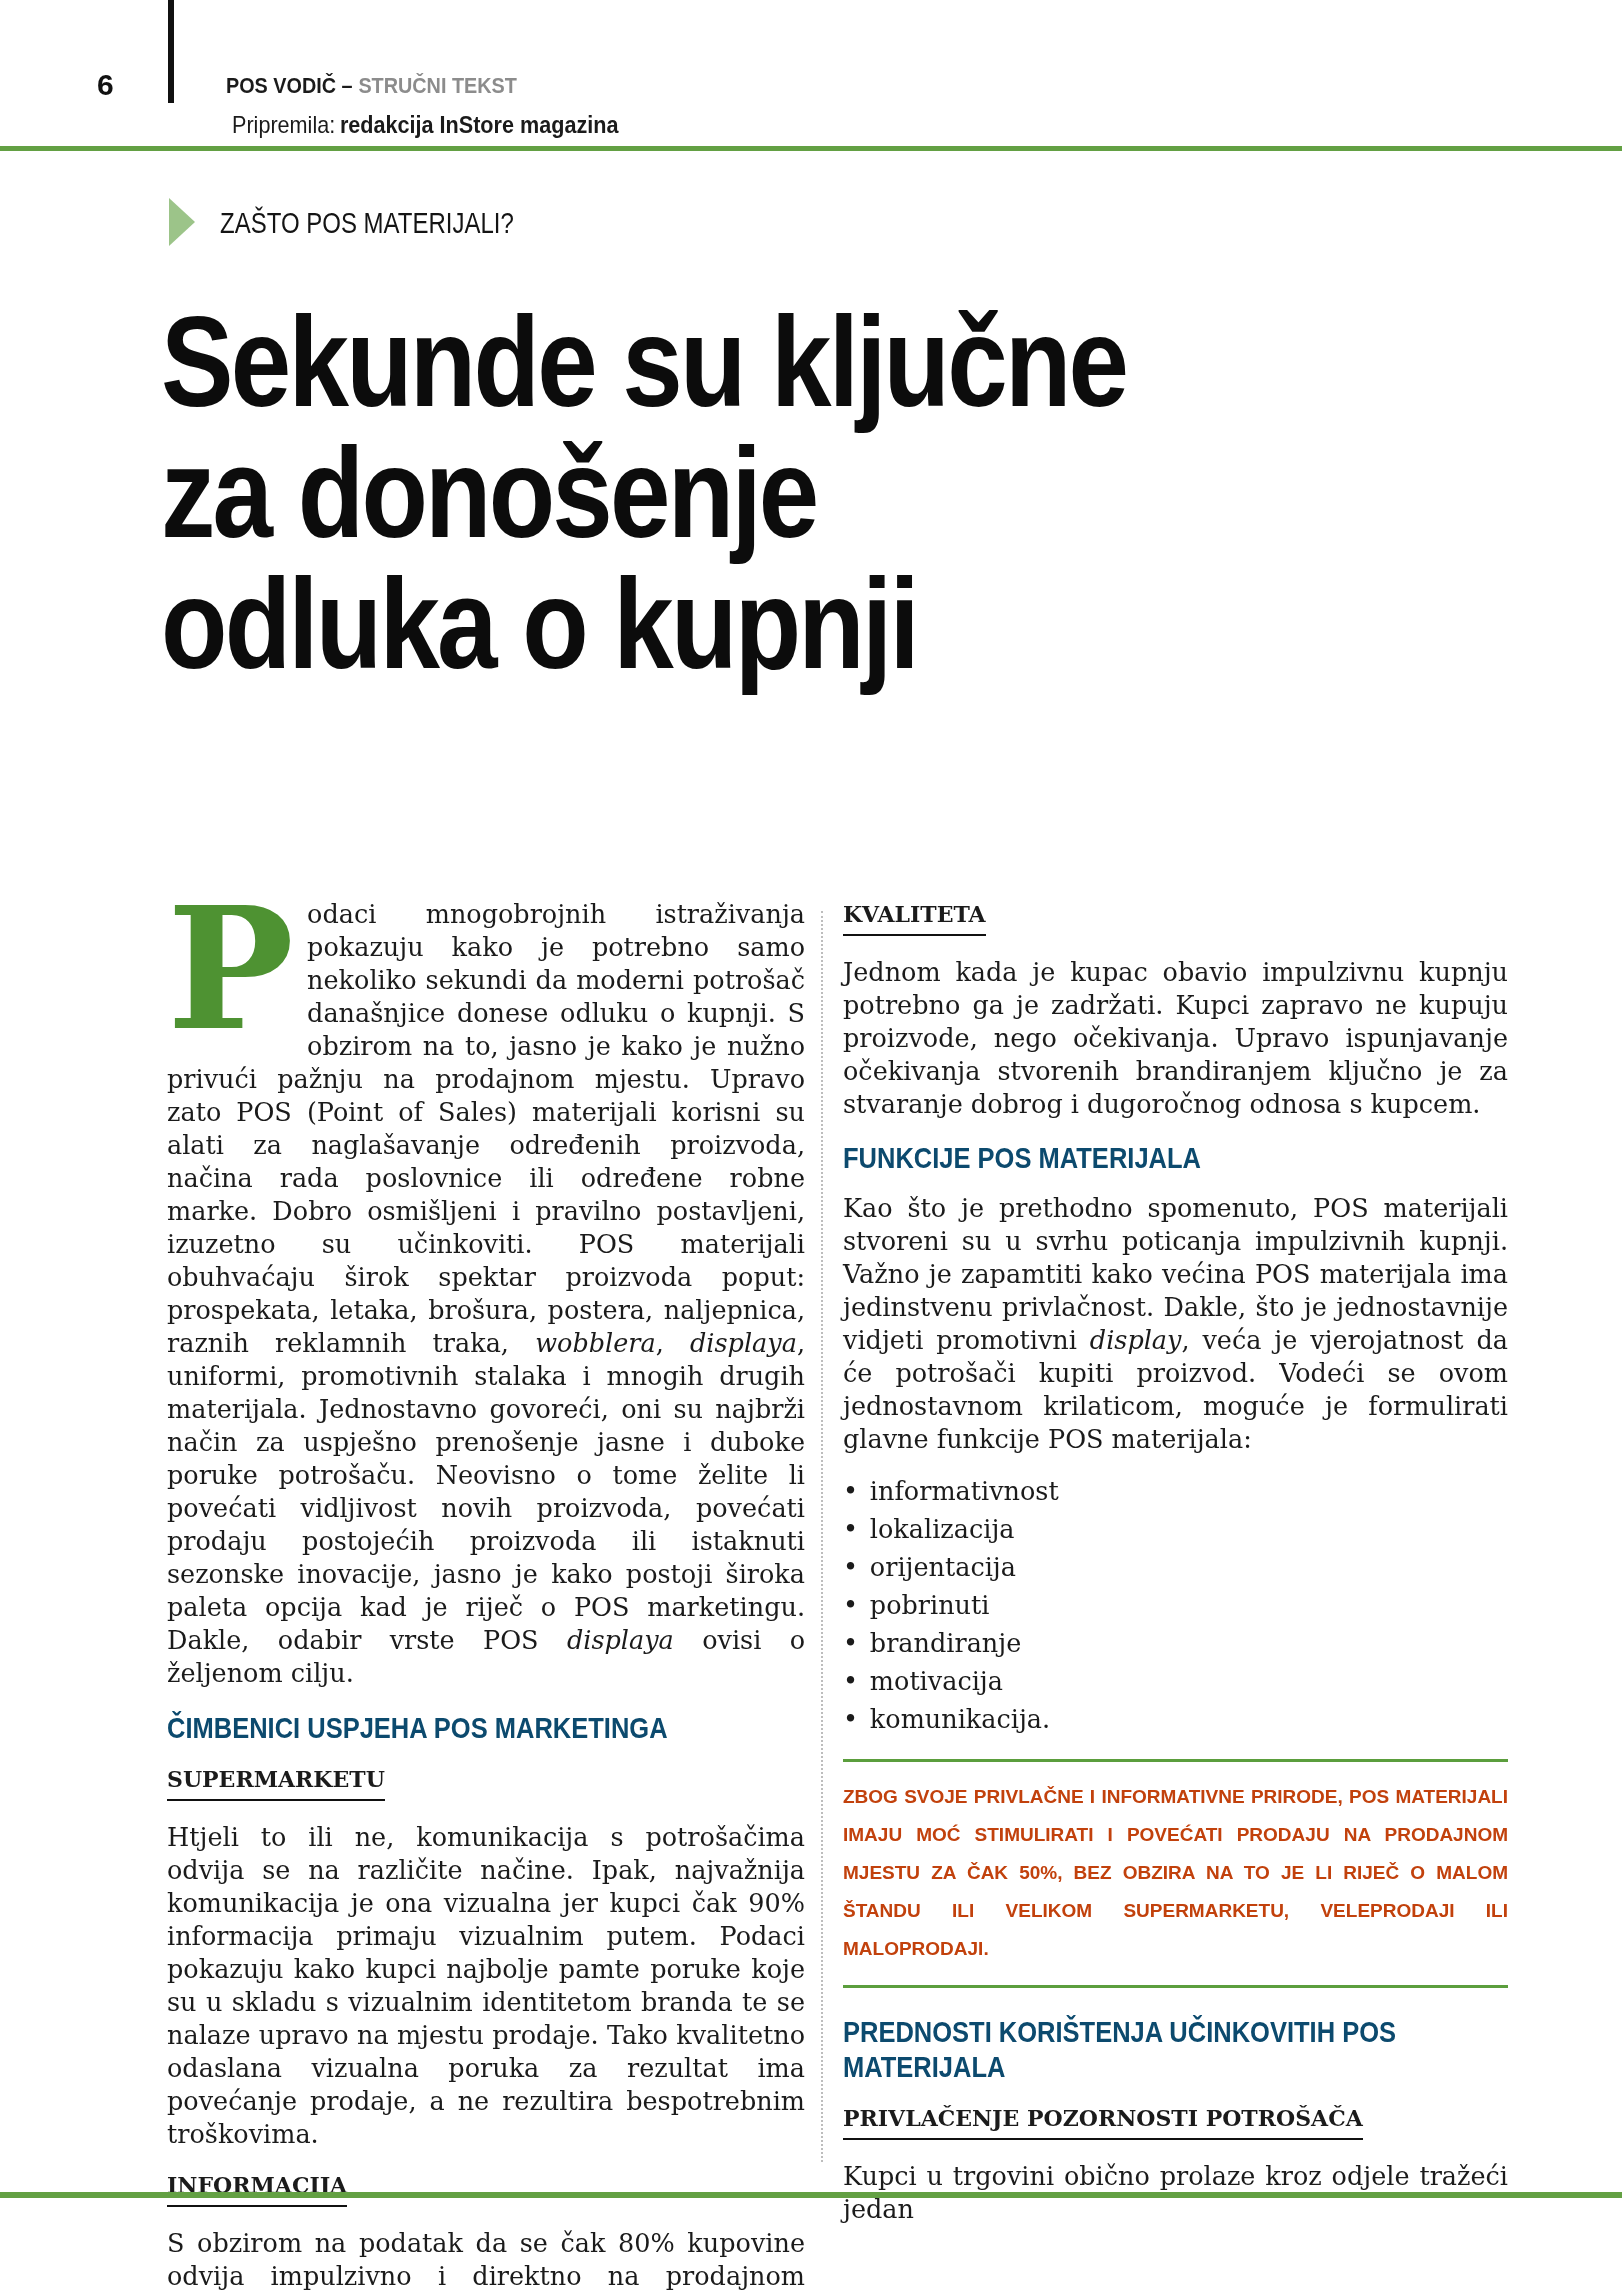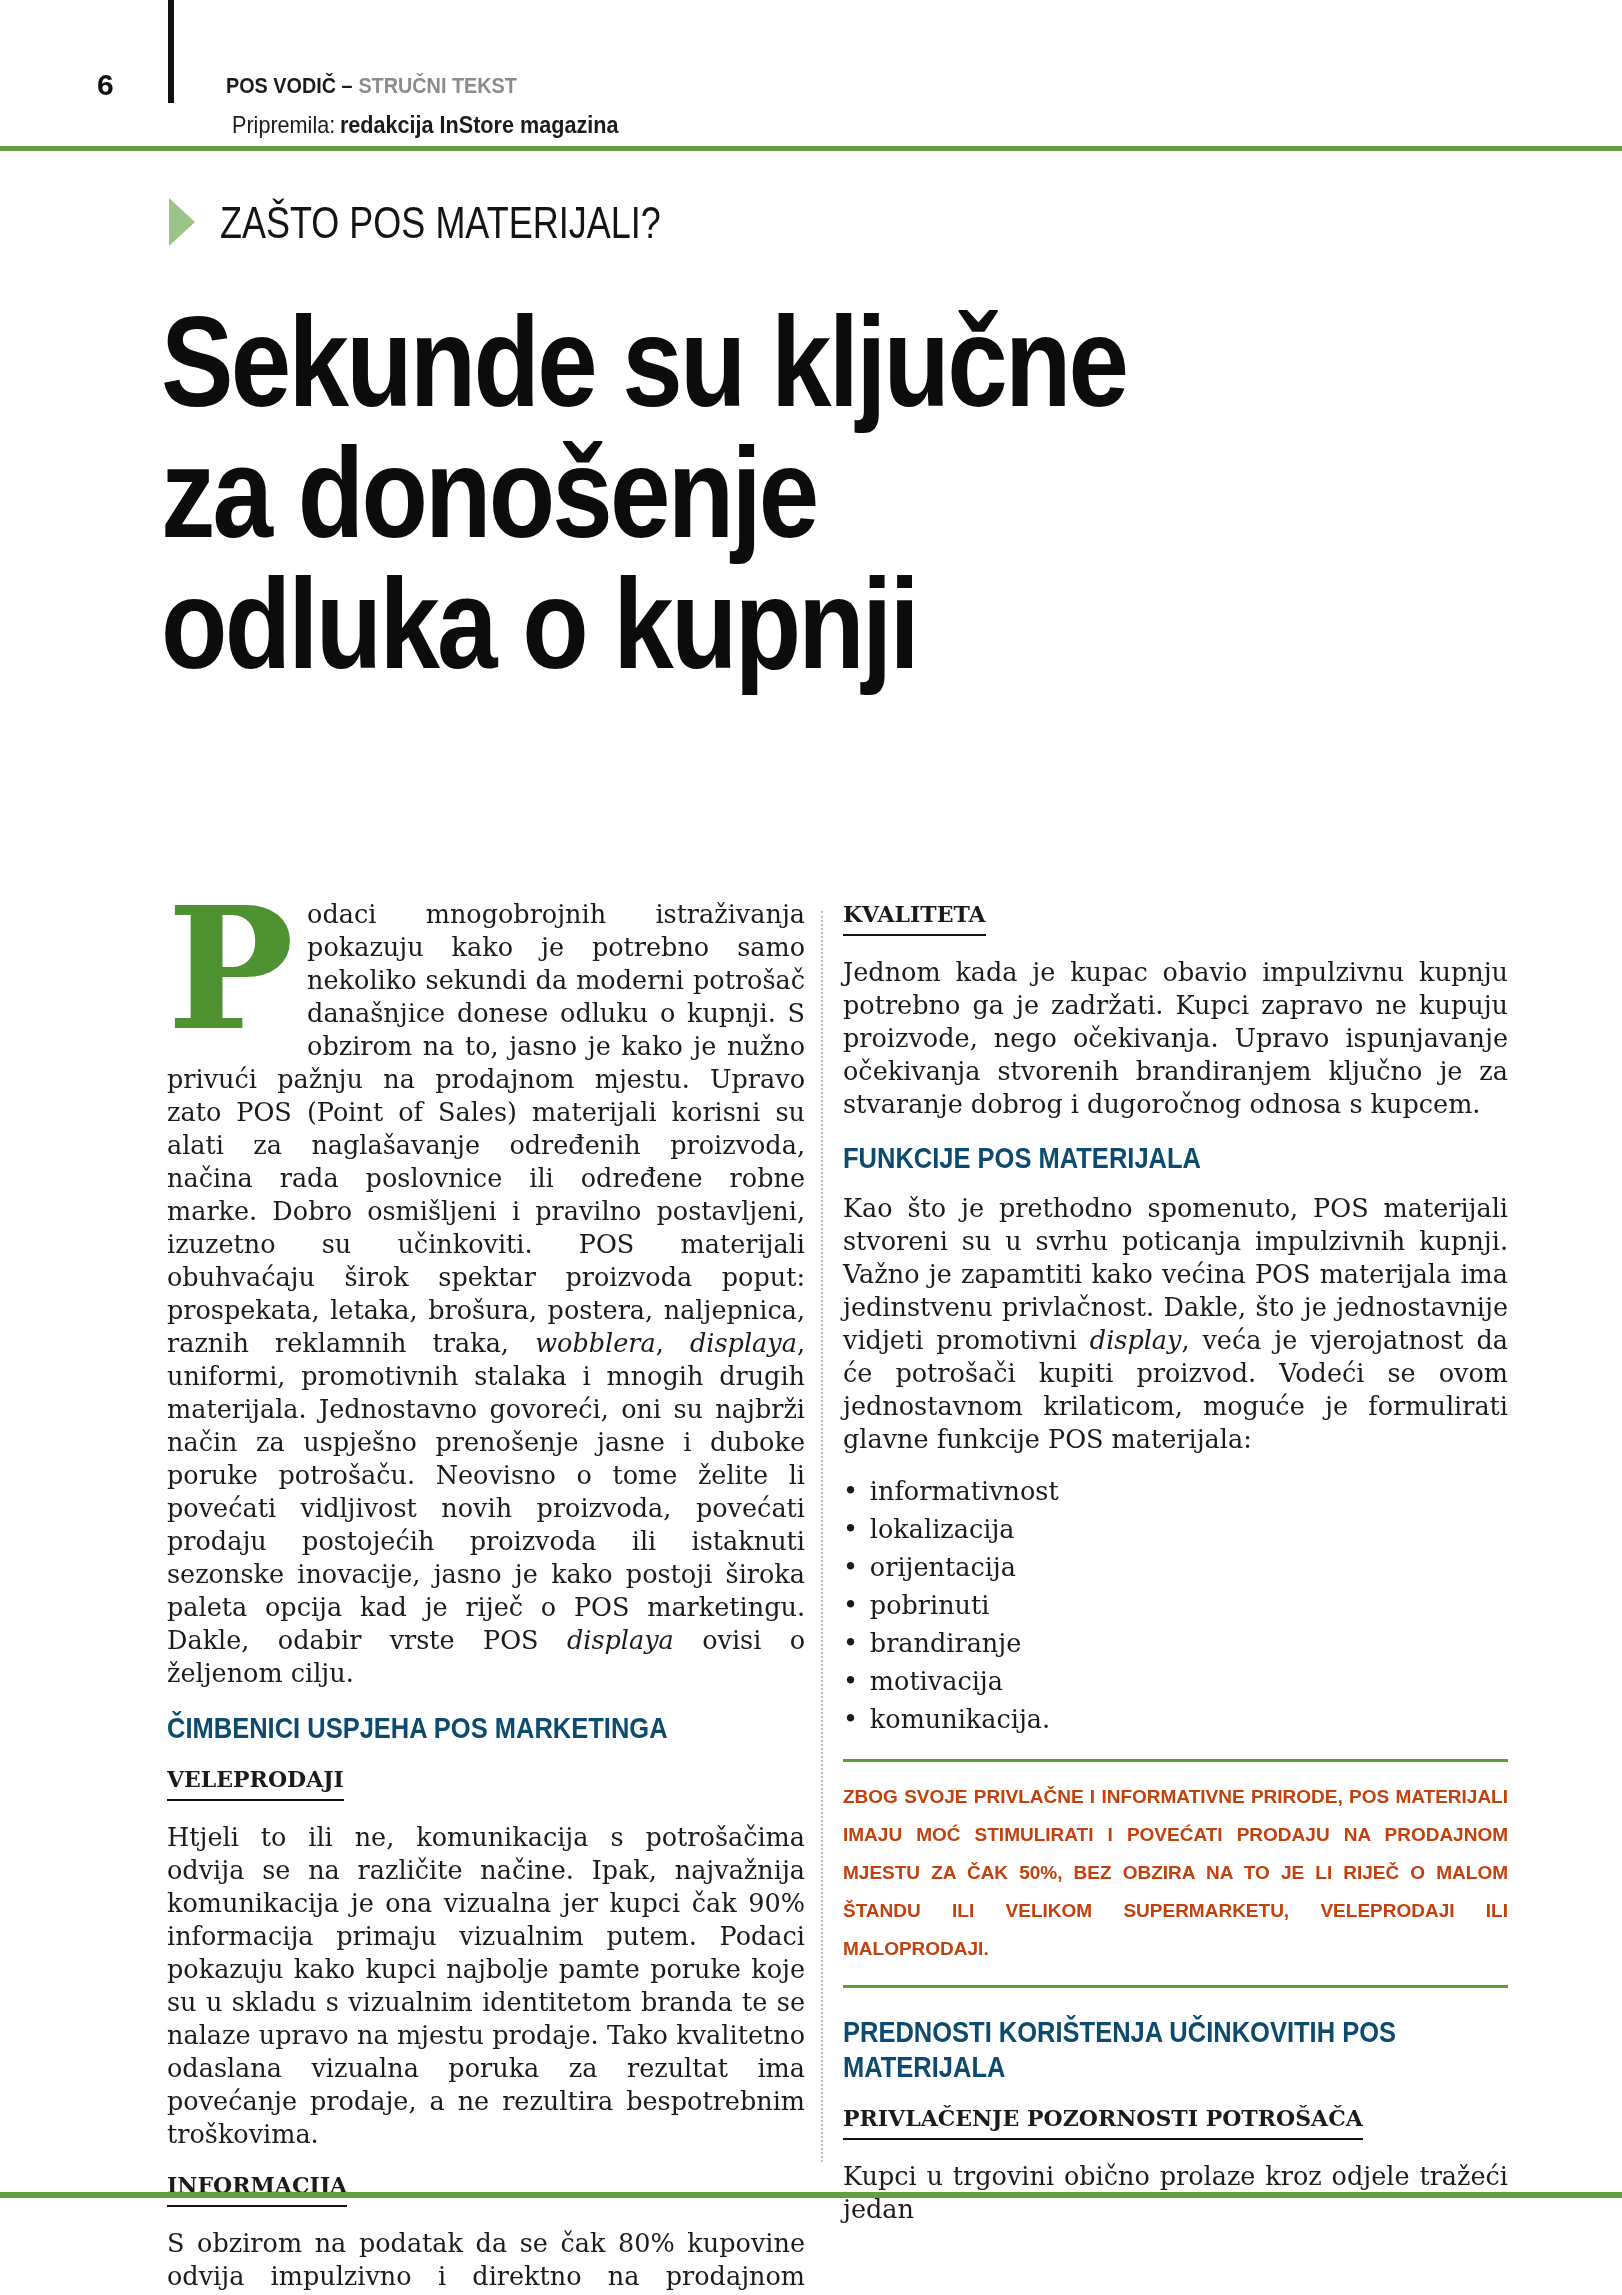--- a/index.html
+++ b/index.html
@@ -19,21 +19,21 @@
   .rule-top{position:absolute;left:0;top:146px;width:1623px;height:5.2px;background:#63a043;}
   .rule-bottom{position:absolute;left:0;top:2192px;width:1623px;height:5.9px;background:#63a043;}
 
   .sq{display:inline-block;transform:scaleX(0.85);transform-origin:left center;white-space:nowrap;}
   .sq9{display:inline-block;transform:scaleX(0.9);transform-origin:left center;white-space:nowrap;}
 
   
   .tri{position:absolute;left:169px;top:198px;width:0;height:0;
        border-left:26px solid #9cc489;border-top:24px solid transparent;border-bottom:24px solid transparent;}
   .seclabel{position:absolute;left:220px;top:200px;font-family:"Liberation Sans",sans-serif;
-            font-size:45px;line-height:46px;color:#141414;}
+            font-size:30px;line-height:46px;color:#141414;}
   .seclabel .sqv{display:inline-block;transform:scaleX(0.8);transform-origin:left center;white-space:nowrap;}
 
   
   .headline{position:absolute;left:161px;top:296px;font-family:"Liberation Sans",sans-serif;
             font-weight:bold;font-size:128px;line-height:131px;color:#0c0c0c;letter-spacing:-3.3px;}
   .headline div{transform:scaleX(0.85);transform-origin:left center;white-space:nowrap;}
 
   
   .standfirst{position:absolute;left:167px;top:772px;font-family:"Liberation Sans",sans-serif;
               font-weight:bold;font-size:29.4px;line-height:40px;color:#111;}
@@ -83,21 +83,21 @@
     <div>za donošenje</div>
     <div>odluka o kupnji</div>
   </div>
 
 
   <div class="divider"></div>
 
   <div class="col col-left">
     <p><span class="dropcap">P</span><span>odaci mnogobrojnih istraživanja pokazuju kako je potrebno samo nekoliko sekundi da moderni potrošač današnjice donese odluku o kupnji. S obzirom na to, jasno je kako je nužno privući pažnju na prodajnom mjestu. Upravo zato POS (Point of Sales) materijali korisni su alati za naglašavanje određenih proizvoda, načina rada poslovnice ili određene robne marke. Dobro osmišljeni i pravilno postavljeni, izuzetno su učinkoviti. POS materijali obuhvaćaju širok spektar proizvoda poput: prospekata, letaka, brošura, postera, naljepnica, raznih reklamnih traka, <em>wobblera</em>, <em>displaya</em>, uniformi, promotivnih stalaka i mnogih drugih materijala. Jednostavno govoreći, oni su najbrži način za uspješno prenošenje jasne i duboke poruke potrošaču. Neovisno o tome želite li povećati vidljivost novih proizvoda, povećati prodaju postojećih proizvoda ili istaknuti sezonske inovacije, jasno je kako postoji široka paleta opcija kad je riječ o POS marketingu. Dakle, odabir vrste POS <em>displaya</em> ovisi o željenom cilju.</span></p>
     <div class="h-sans"><span class="sq">ČIMBENICI USPJEHA POS MARKETINGA</span></div>
-    <div class="h-serif"><span>VELEPRODAJI</span></div>
+    <div class="h-serif"><span>SUPERMARKETU</span></div>
     <p>Htjeli to ili ne, komunikacija s potrošačima odvija se na različite načine. Ipak, najvažnija komunikacija je ona vizualna jer kupci čak 90% informacija primaju vizualnim putem. Podaci pokazuju kako kupci najbolje pamte poruke koje su u skladu s vizualnim identitetom branda te se nalaze upravo na mjestu prodaje. Tako kvalitetno odaslana vizualna poruka za rezultat ima povećanje prodaje, a ne rezultira bespotrebnim troškovima.</p>
     <div class="h-serif"><span>INFORMACIJA</span></div>
     <p class="lastline">S obzirom na podatak da se čak 80% kupovine odvija impulzivno i direktno na prodajnom mjestu, izrazito je važno pobrinuti se za informiranost kupaca. Amaterski osmišljena i improvizirana prodaja rezultirat će smanjenjem broja transakcija na mjestu prodaje. Samim time, nedostatak kvalitetnih informacija za kupca predstavlja neisplativ trošak.</p>
   </div>
 
   <div class="col col-right">
     <div class="h-serif" style="margin-top:0;"><span>KVALITETA</span></div>
     <p>Jednom kada je kupac obavio impulzivnu kupnju potrebno ga je zadržati. Kupci zapravo ne kupuju proizvode, nego očekivanja. Upravo ispunjavanje očekivanja stvorenih brandiranjem ključno je za stvaranje dobrog i dugoročnog odnosa s kupcem.</p>
     <div class="h-sans"><span class="sq">FUNKCIJE POS MATERIJALA</span></div>
     <p>Kao što je prethodno spomenuto, POS materijali stvoreni su u svrhu poticanja impulzivnih kupnji. Važno je zapamtiti kako većina POS materijala ima jedinstvenu privlačnost. Dakle, što je jednostavnije vidjeti promotivni <em>display</em>, veća je vjerojatnost da će potrošači kupiti proizvod. Vodeći se ovom jednostavnom krilaticom, moguće je formulirati glavne funkcije POS materijala:</p>

